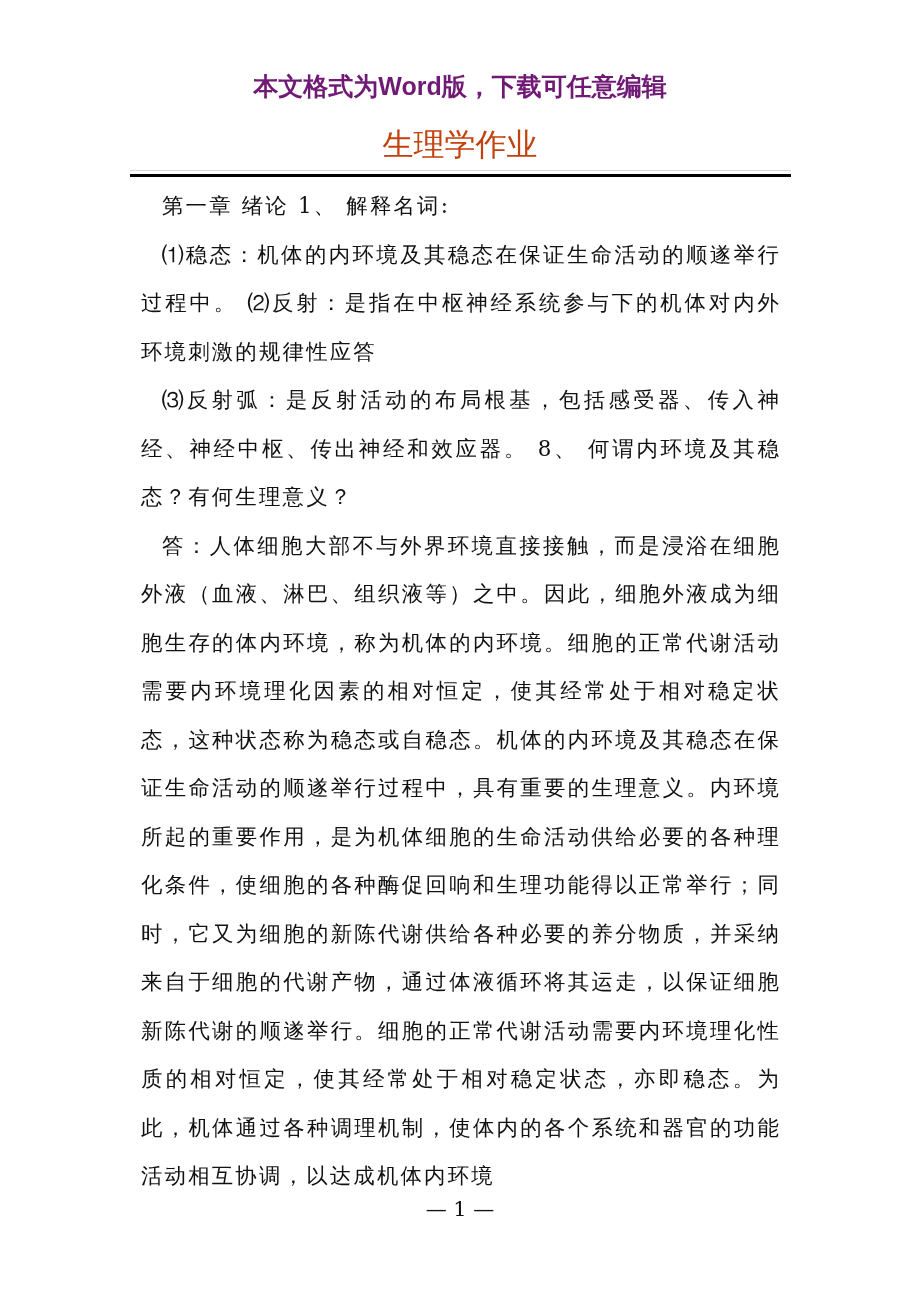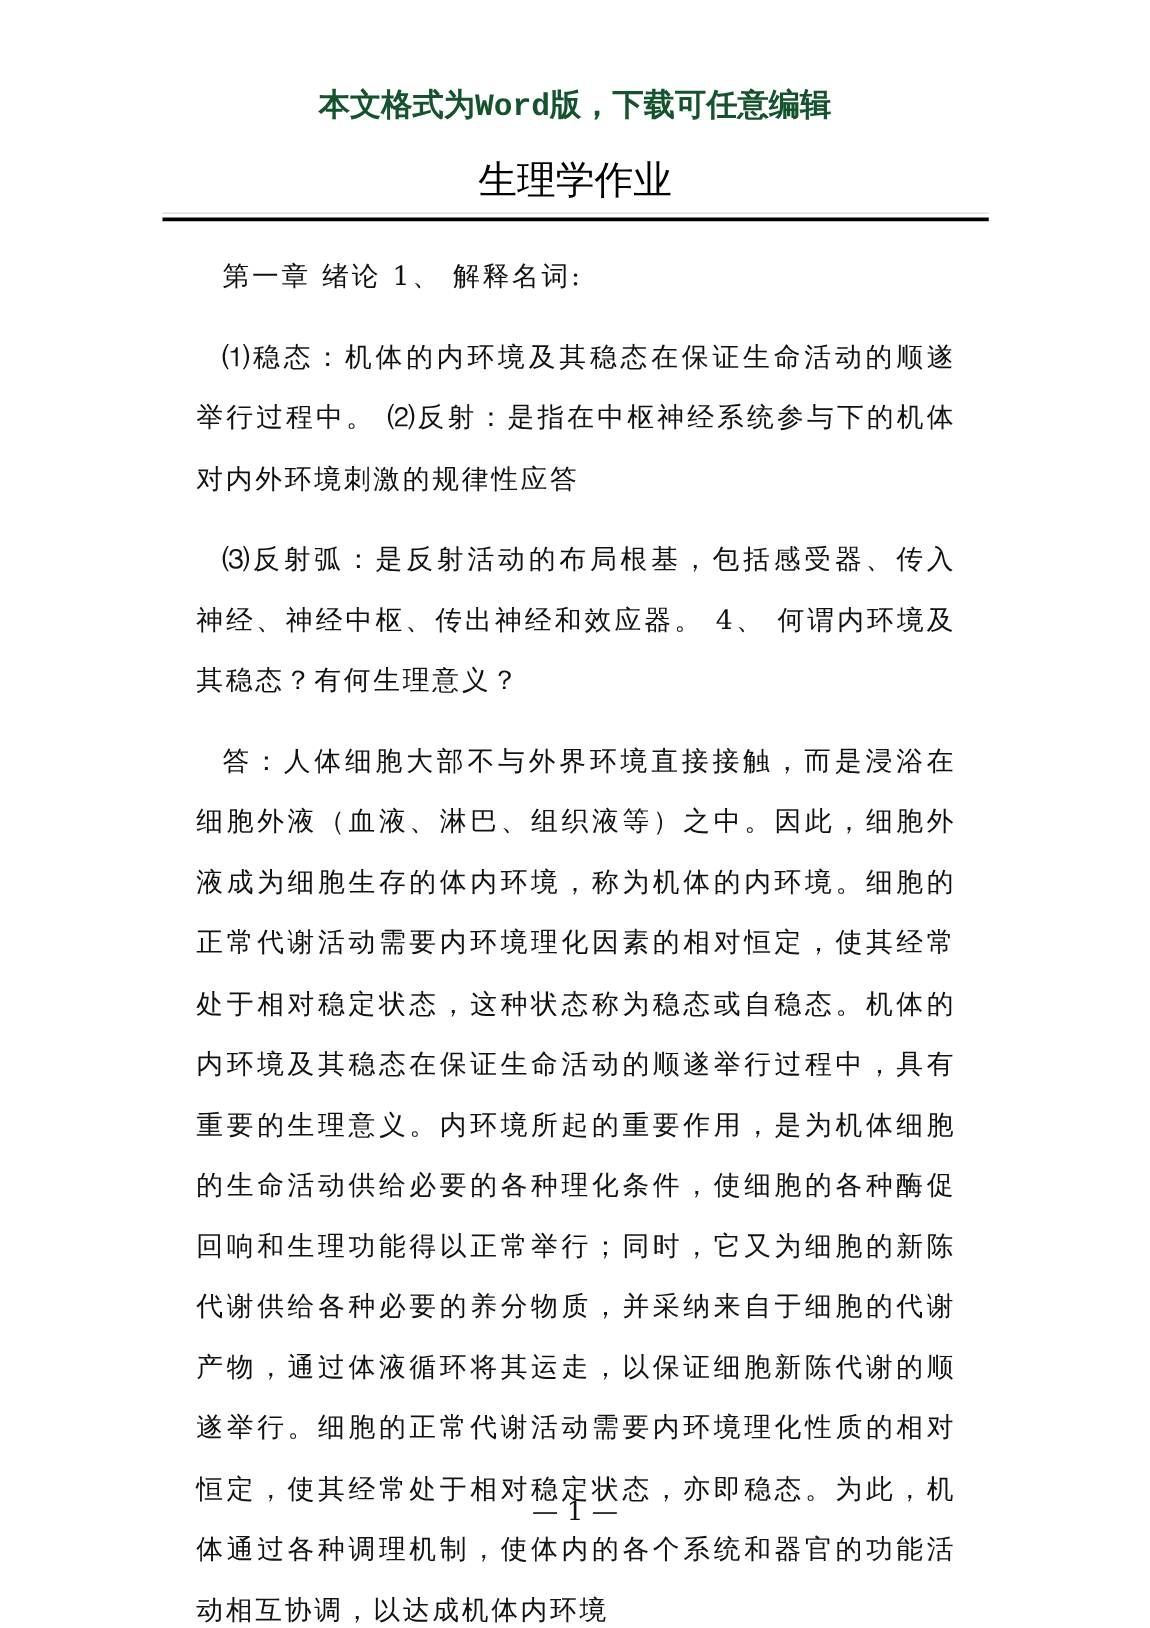--- a/index.html
+++ b/index.html
@@ -14,37 +14,37 @@
       overflow: hidden;
       font-family: "DejaVu Serif", "Liberation Serif", serif;
       color: #111111;
     }
     .banner {
       position: absolute;
       top: 66px;
       left: 0;
       width: 920px;
       text-align: center;
-      font-family: Liberation Mono, monospace;
+      font-family: Liberation Sans, sans-serif;
       font-weight: bold;
       font-size: 25px;
       line-height: 40px;
-      color: #14532d;
+      color: #701a75;
       letter-spacing: 0px;
     }
     .title {
       position: absolute;
       top: 120px;
       left: 0;
       width: 920px;
       text-align: center;
       font-family: "DejaVu Sans", "Liberation Sans", sans-serif;
       font-size: 31px;
       line-height: 48px;
-      color: #000000;
+      color: #c2410c;
     }
     .rule {
       position: absolute;
       top: 174px;
       left: 130px;
       width: 661px;
       height: 3px;
       background: #000000;
     }
     .rule-thin {
@@ -55,21 +55,21 @@
       height: 1px;
       background: #d6d6d6;
     }
     .content {
       position: absolute;
       top: 182px;
       left: 141px;
       width: 640px;
     }
     .para {
-      margin: 16px;
+      margin: 0;
       font-size: 21.4px;
       line-height: 48.5px;
       letter-spacing: 2.2px;
       text-align: justify;
       word-break: break-all;
     }
     .para.indent {
       text-indent: 21px;
     }
     .footer {
@@ -89,17 +89,17 @@
 <div class="banner">本文格式为Word版，下载可任意编辑</div>
 
 <div class="title">生理学作业</div>
 
 <div class="rule-thin"></div>
 <div class="rule"></div>
 
 <div class="content">
   <p class="para indent">第一章 绪论 1、 解释名词:</p>
   <p class="para indent">⑴稳态：机体的内环境及其稳态在保证生命活动的顺遂举行过程中。 ⑵反射：是指在中枢神经系统参与下的机体对内外环境刺激的规律性应答</p>
-  <p class="para indent">⑶反射弧：是反射活动的布局根基，包括感受器、传入神经、神经中枢、传出神经和效应器。 4、 何谓内环境及其稳态？有何生理意义？</p>
+  <p class="para indent">⑶反射弧：是反射活动的布局根基，包括感受器、传入神经、神经中枢、传出神经和效应器。 8、 何谓内环境及其稳态？有何生理意义？</p>
   <p class="para indent">答：人体细胞大部不与外界环境直接接触，而是浸浴在细胞外液（血液、淋巴、组织液等）之中。因此，细胞外液成为细胞生存的体内环境，称为机体的内环境。细胞的正常代谢活动需要内环境理化因素的相对恒定，使其经常处于相对稳定状态，这种状态称为稳态或自稳态。机体的内环境及其稳态在保证生命活动的顺遂举行过程中，具有重要的生理意义。内环境所起的重要作用，是为机体细胞的生命活动供给必要的各种理化条件，使细胞的各种酶促回响和生理功能得以正常举行；同时，它又为细胞的新陈代谢供给各种必要的养分物质，并采纳来自于细胞的代谢产物，通过体液循环将其运走，以保证细胞新陈代谢的顺遂举行。细胞的正常代谢活动需要内环境理化性质的相对恒定，使其经常处于相对稳定状态，亦即稳态。为此，机体通过各种调理机制，使体内的各个系统和器官的功能活动相互协调，以达成机体内环境</p>
 </div>
 
 <div class="footer">— 1 —</div>
 
 </body></html>

